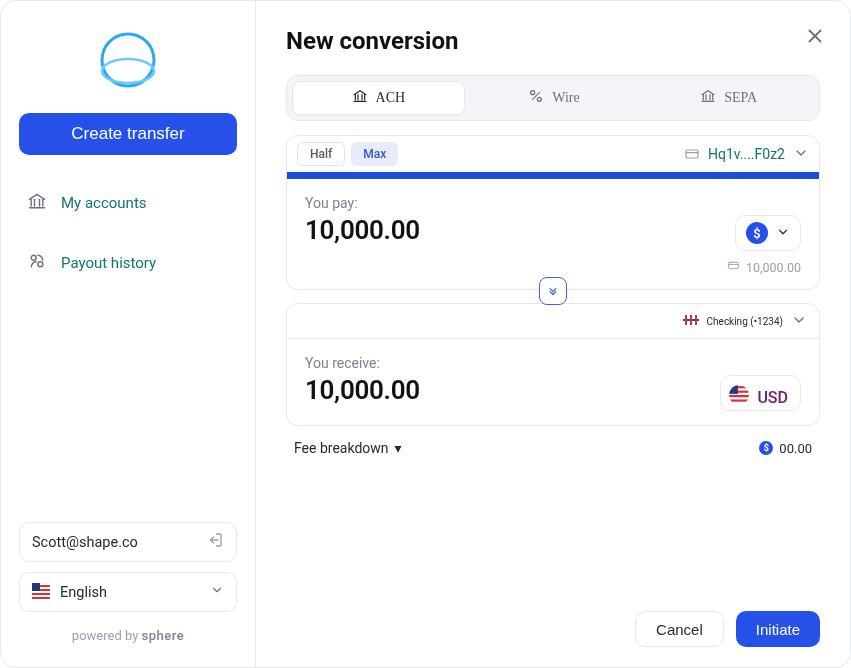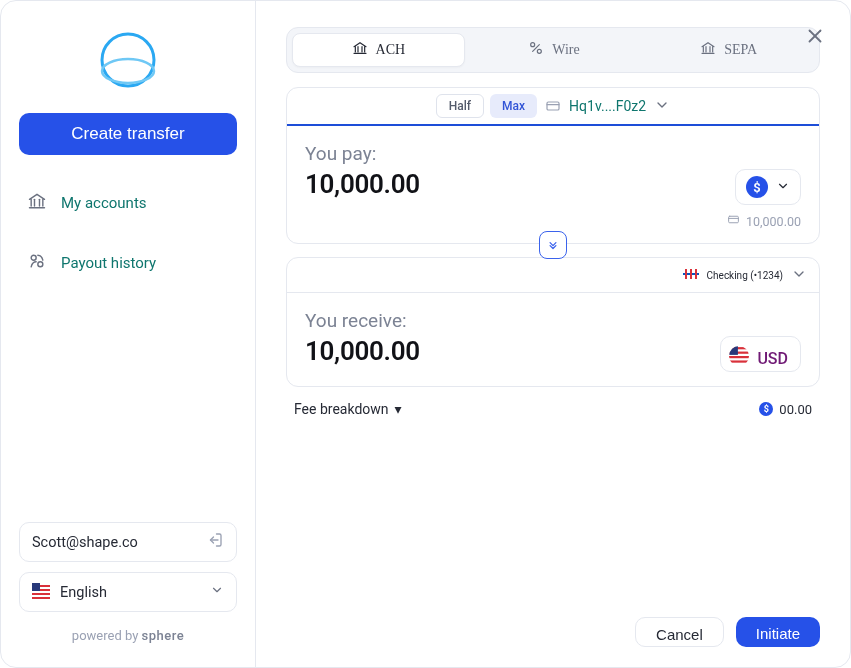--- a/index.html
+++ b/index.html
@@ -137,22 +137,22 @@
   }
 
   .card {
     border: 1px solid #e5e8ef;
     border-radius: 12px;
     background: #fff;
   }
   .card-header {
     display: flex;
     align-items: center;
-    justify-content: center;
-    border-bottom: 2px solid #1d4ed8;
+    justify-content: space-between;
+    border-bottom: 7px solid #1d4ed8;
     padding: 6px 10px;
     gap: 8px;
   }
   .amount-btns { display: flex; gap: 6px; }
   .chip {
     height: 24px;
     padding: 0 12px;
     border-radius: 6px;
     font-size: 12px;
     font-weight: 500;
@@ -169,21 +169,21 @@
     color: #0f766e;
     font-size: 14px;
     cursor: pointer;
   }
   .acct-select .card-icon { color: #9aa1b3; display:flex; }
   .chevron { color: #6b7180; }
 
   .card-body {
     padding: 16px 18px 14px 18px;
   }
-  .label-sm { color: #7c8394; font-size: 19px; margin-bottom: 4px; }
+  .label-sm { color: #7c8394; font-size: 14px; margin-bottom: 4px; }
   .amount-row { display: flex; align-items: flex-start; justify-content: space-between; }
   .amount { font-size: 26px; font-weight: 600; color: #111217; letter-spacing: -0.3px; }
   .currency-pill {
     border: 1px solid #e5e8ef;
     border-radius: 10px;
     height: 36px;
     padding: 0 10px;
     display: flex;
     align-items: center;
     gap: 8px;
@@ -251,21 +251,21 @@
   .dot-blue { width: 14px; height: 14px; border-radius: 50%; background: #2651e8; color:#fff; display:flex; align-items:center; justify-content:center; font-size:9px; font-weight:700; }
 
   .footer {
     margin-top: auto;
     display: flex;
     justify-content: flex-end;
     gap: 12px;
     padding-top: 18px;
   }
   .btn {
-    height: 30px;
+    height: 36px;
     padding: 8px 20px;
     border-radius: 10px;
     font-size: 15px;
     font-weight: 500;
     cursor: pointer;
   }
   .btn.secondary { background: #fff; border: 1px solid #e5e8ef; color: #262a35; }
   .btn.primary { background: #2651e8; border: none; color: #fff; }
 </style>
 </head>
@@ -344,20 +344,21 @@
   </aside>
 
   <main class="main">
     <span class="close-btn">
       <svg width="22" height="22" viewBox="0 0 24 24" fill="none" stroke="currentColor" stroke-width="2" stroke-linecap="round">
           <path d="M18 6L6 18"></path>
           <path d="M6 6l12 12"></path>
         </svg>
     </span>
 
+    <h1 class="title">New conversion</h1>
 
     <div class="tabs">
       <div class="tab active">
         <span>
           <svg width="16" height="16" viewBox="0 0 24 24" fill="none" stroke="#262a35" stroke-width="1.8" stroke-linecap="round" stroke-linejoin="round">
               <path d="M3 10l9-6 9 6"></path>
               <path d="M5 10v8"></path>
               <path d="M9 10v8"></path>
               <path d="M15 10v8"></path>
               <path d="M19 10v8"></path>

